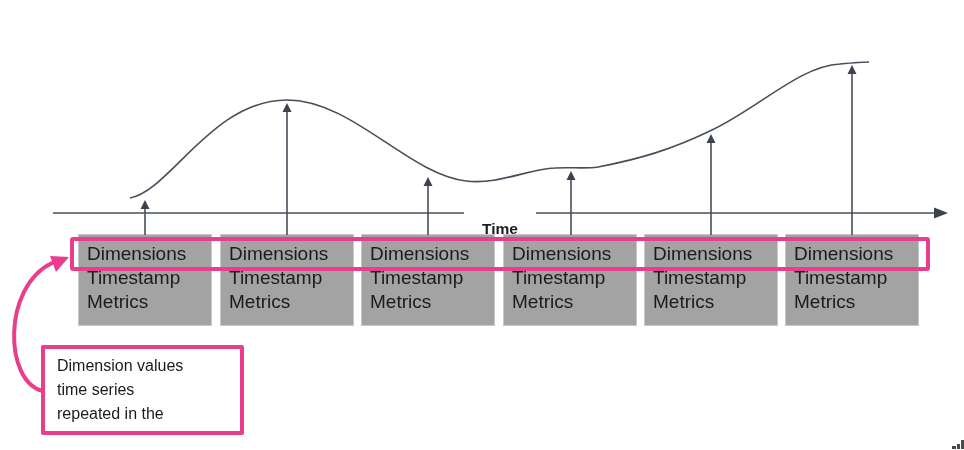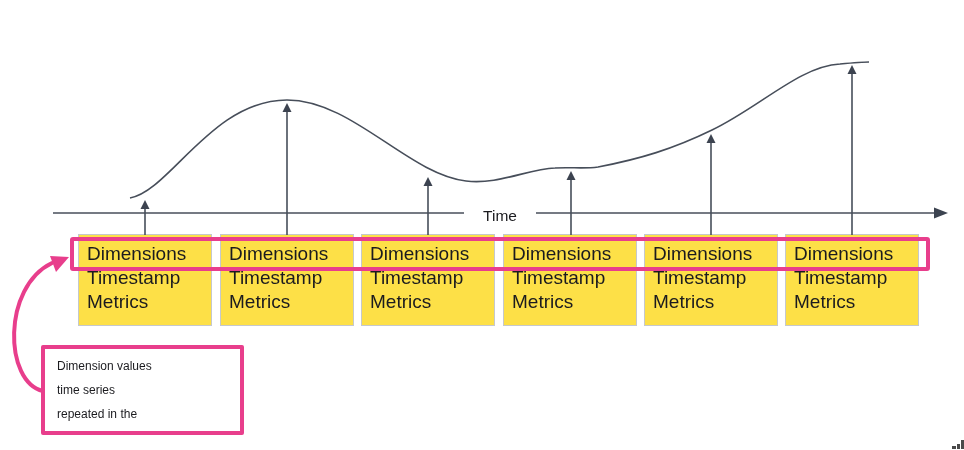--- a/index.html
+++ b/index.html
@@ -40,34 +40,35 @@
     fill: none;
     stroke: var(--highlight-pink, #E83E8C);
     stroke-width: 4;
     stroke-linecap: round;
   }
   .artifact { fill: #4a4a4a; }
 
   .time-label {
     position: absolute;
     left: 464px;
-    top: 207px;
+    top: 220px;
     width: 72px;
     text-align: center;
     font-size: 15.5px;
     color: var(--text-color, #1B1B1F);
     z-index: 2;
+    font-weight: bold;
   }
   .record-box {
     position: absolute;
     top: 234px;
     width: 134px;
     height: 92px;
     box-sizing: border-box;
-    background: #fde047;
+    background: #a3a3a3;
     border: 1px solid var(--box-border, #C5C8CD);
     padding: 7px 8px 0 8px;
     z-index: 1;
     font-size: 19px;
     line-height: 24px;
     color: var(--text-color, #1B1B1F);
   }
   .record-box span { display: block; white-space: nowrap; }
   .box-1 { left: 78px; }
   .box-2 { left: 220px; }
@@ -93,21 +94,21 @@
     left: 41px;
     top: 345px;
     width: 203px;
     height: 90px;
     box-sizing: border-box;
     background: #ffffff;
     border: 4px solid var(--highlight-pink, #E83E8C);
     border-radius: 2px;
     padding: 5px 10px 0 12px;
     z-index: 1;
-    font-size: 12px;
+    font-size: 16px;
     line-height: 24px;
     color: var(--text-color, #1B1B1F);
   }
   .callout span { display: block; white-space: nowrap; }
 </style>
 </head>
 <body>
 
 <div class="canvas">
 

